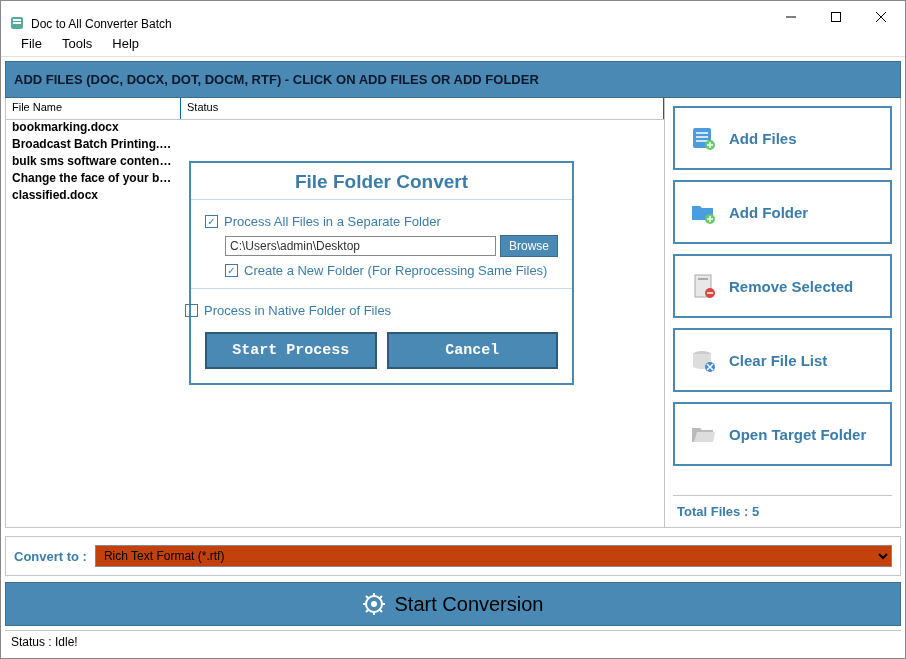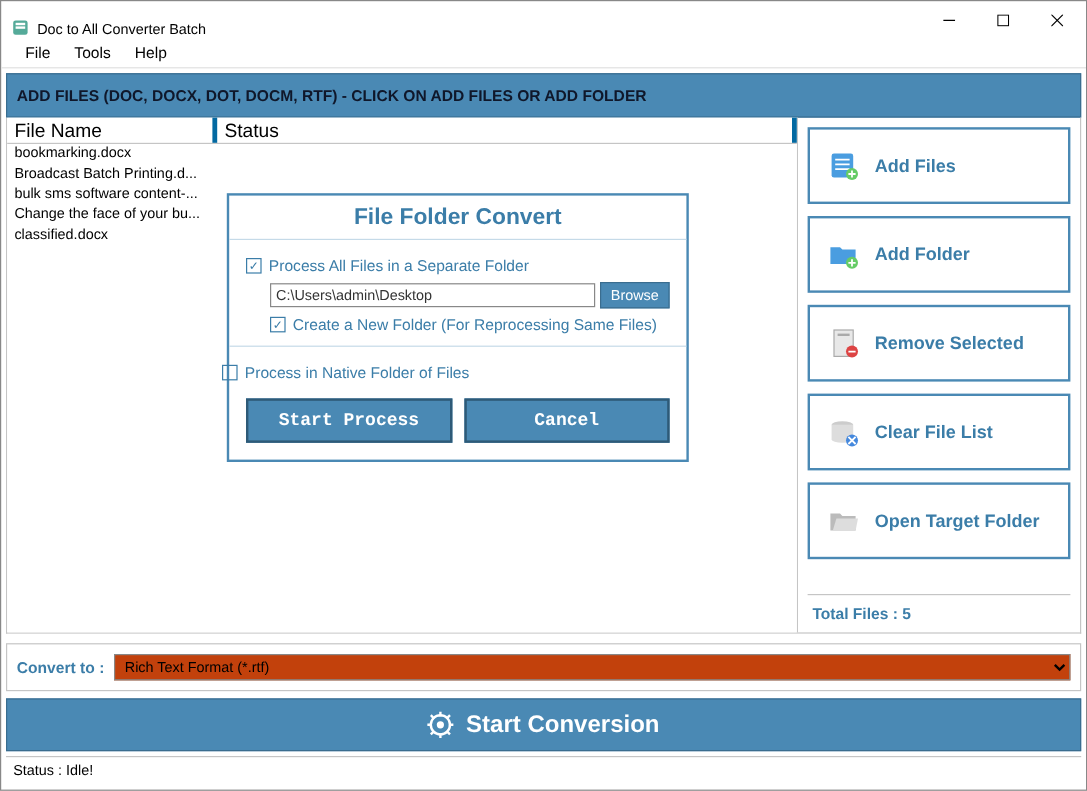--- a/index.html
+++ b/index.html
@@ -14,25 +14,25 @@
 
 .menubar { height: 26px; display: flex; align-items: center; padding: 0 10px; border-bottom: 1px solid #e0e0e0; text-align: center; }
 .menubar .menu-item { font-size: 13px; padding: 2px 10px; }
 
 .banner { background: #4a89b4; color: #0f172a; font-weight: bold; font-size: 13px; padding: 10px 8px; margin: 4px 4px 0 4px; border: 1px solid #3a6d8f; }
 
 .main-area { display: flex; height: 430px; margin: 0 4px; border: 1px solid #c5c5c5; border-top: none; position: relative; }
 
 .file-table { flex: 1; display: flex; flex-direction: column; border-right: 1px solid #c5c5c5; }
 .table-header { display: flex; height: 22px; border-bottom: 1px solid #c5c5c5; background: #fff; }
-.th { font-size: 16px; padding: 3px 6px; border-right: 4px solid #0369a1; }
+.th { font-size: 11px; padding: 3px 6px; border-right: 1px solid #0369a1; }
 .th-name { width: 175px; }
 .th-status { flex: 1; }
 .table-body { flex: 1; background: #fff; }
-.tr { height: 17px; font-size: 12px; padding: 0 6px; white-space: nowrap; overflow: hidden; text-overflow: ellipsis; width: 175px; }
+.tr { height: 17px; font-size: 12px; padding: 0 6px; white-space: nowrap; overflow: hidden; text-overflow: ellipsis; width: 175px; font-weight: bold; }
 
 .sidebar { width: 235px; display: flex; flex-direction: column; padding: 8px; gap: 10px; }
 .side-btn { border: 2px solid #4a89b4; background: #fff; height: 64px; display: flex; align-items: center; padding: 0 14px; gap: 12px; cursor: pointer; }
 .side-btn .icon { width: 28px; height: 28px; flex-shrink: 0; }
 .side-btn .label { color: #3b7da8; font-weight: bold; font-size: 15px; }
 .total-files { color: #3b7da8; font-weight: bold; font-size: 13px; padding: 8px 4px 0; border-top: 1px solid #c5c5c5; margin-top: auto; }
 
 .dialog { position: absolute; left: 183px; top: 63px; width: 385px; background: #fff; border: 2px solid #4a89b4; z-index: 10; }
 .dialog-title { color: #3b7da8; font-size: 19px; font-weight: bold; text-align: center; padding: 8px 0 6px; border-bottom: 1px solid #c5dae8; }
 .dialog-body { padding: 10px 14px 14px; font-size: 13px; color: #3b7da8; }
@@ -45,21 +45,21 @@
 .dialog-footer { display: flex; gap: 10px; margin-top: 14px; }
 .dlg-btn { flex: 1; background: #4a89b4; color: #fff; border: 2px solid #2e5a77; font-size: 15px; font-weight: bold; padding: 8px 0; cursor: pointer; font-family: Liberation Mono, monospace; }
 .divider-row { border-top: 1px solid #c5dae8; margin: 10px -14px 0; padding: 10px 14px 0; }
 
 .convert-row { margin: 8px 4px 0; border: 1px solid #c5c5c5; padding: 8px; display: flex; align-items: center; gap: 8px; }
 .convert-label { color: #3b7da8; font-weight: bold; font-size: 13px; }
 .convert-select { flex: 1; font-size: 12px; padding: 2px 4px; border: 1px solid #888; background: #c2410c; }
 
 .start-bar { margin: 6px 4px 0; background: #4a89b4; border: 1px solid #3a6d8f; display: flex; align-items: center; justify-content: center; gap: 10px; height: 44px; cursor: pointer; }
 .start-bar .gear { width: 22px; height: 22px; }
-.start-bar .label { color: #ffffff; font-size: 20px; font-weight: bold; }
+.start-bar .label { color: #000000; font-size: 20px; font-weight: normal; }
 
 .statusbar { margin: 4px 4px 0; border-top: 1px solid #c5c5c5; font-size: 12px; padding: 4px 6px; }
 </style>
 </head>
 <body>
 
 <div class="titlebar">
   <span class="app-icon">
     <svg viewBox="0 0 16 16">
         <rect x="2" y="2" width="12" height="12" fill="#5a9" rx="2"></rect>

